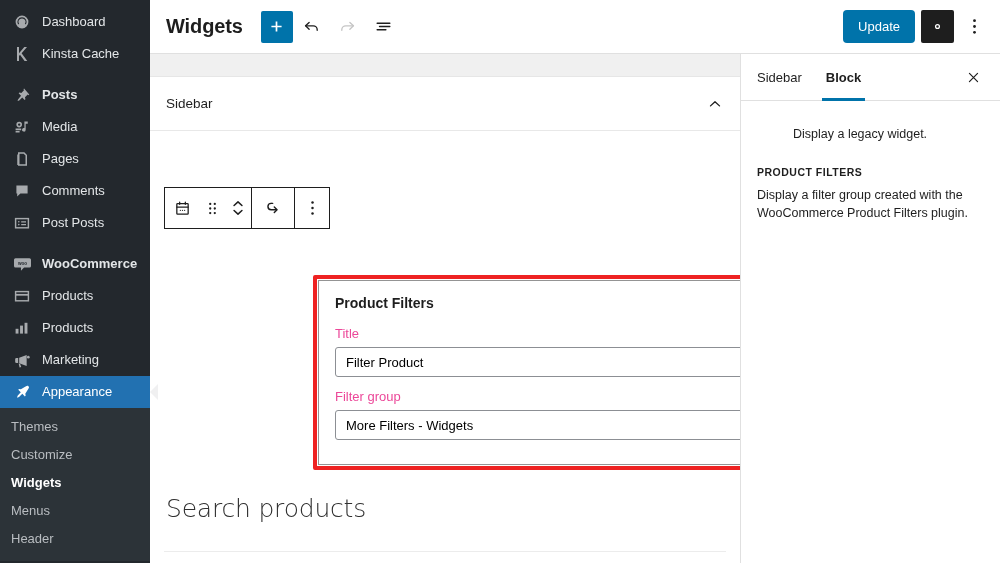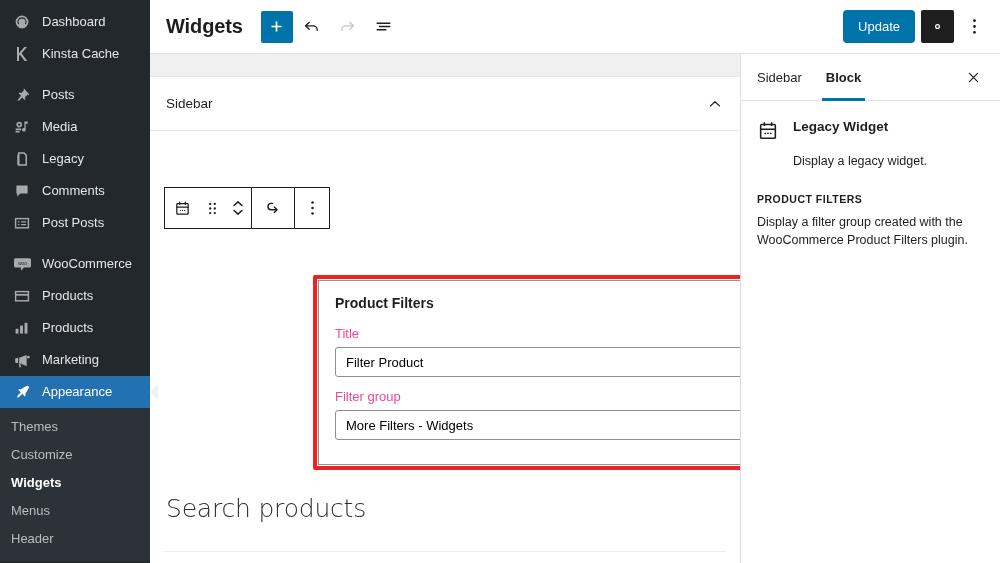--- a/index.html
+++ b/index.html
@@ -22,21 +22,21 @@
     display: flex; align-items: center;
     height: 32px; padding-left: 11px;
     color: #e3e6e8; cursor: pointer; position: relative;
   }
   .menu-item .mi-ico {
     width: 22px; height: 20px; flex: 0 0 22px;
     display: flex; align-items: center; justify-content: center;
     margin-right: 9px; color: #a7aaad;
   }
   .menu-item .mi-label { font-size: 13px; line-height: 18px; white-space: nowrap; }
-  .menu-item.sep-top { margin-top: 9px; }
+  .menu-item.sep-top { margin-top: 9px; font-weight: bold; }
   .menu-item.current {
     background: #2271b1; color: #fff; font-weight: 400;
   }
   .menu-item.current .mi-ico { color: #fff; }
   .menu-item.current::after {
     content: ""; position: absolute; right: -8px; top: 50%;
     margin-top: -8px; border: 8px solid transparent;
     border-right-color: #f0f0f1; border-left: none;
   }
   .submenu { background: #2c3338; padding: 5px 0 8px 0; }
@@ -225,21 +225,21 @@
         <span class="mi-label">Media</span>
       </div>
 
       <div class="menu-item">
         <span class="mi-ico">
           <svg width="15" height="16" viewBox="0 0 20 20" fill="currentColor">
               <path d="M5 2h7l3 3v13H5z" fill="none" stroke="currentColor" stroke-width="2"></path>
               <path d="M3 4v14h2V4z"></path>
             </svg>
         </span>
-        <span class="mi-label">Legacy</span>
+        <span class="mi-label">Pages</span>
       </div>
 
       <div class="menu-item">
         <span class="mi-ico">
           <svg width="16" height="16" viewBox="0 0 20 20" fill="currentColor">
               <path d="M3 3h14v10H8l-4 4v-4H3z"></path>
             </svg>
         </span>
         <span class="mi-label">Comments</span>
       </div>
@@ -457,32 +457,20 @@
           <div class="insp-tab">Sidebar</div>
           <div class="insp-tab active">Block</div>
           <button class="insp-close">
             <svg width="15" height="15" viewBox="0 0 24 24" fill="none" stroke="currentColor" stroke-width="1.9" stroke-linecap="round">
                 <path d="M5.5 5.5l13 13M18.5 5.5l-13 13"></path>
               </svg>
           </button>
         </div>
 
         <div class="insp-body">
-          <div class="insp-blockrow">
-            <span class="insp-blockicon">
-              <svg width="22" height="22" viewBox="0 0 24 24" fill="none" stroke="currentColor" stroke-width="1.7">
-                  <rect x="4" y="5" width="16" height="15" rx="1"></rect>
-                  <path d="M4 10h16M8 3v3M16 3v3" stroke-linecap="round"></path>
-                  <circle cx="9" cy="14.5" r="0.95" fill="currentColor" stroke="none"></circle>
-                  <circle cx="12" cy="14.5" r="0.95" fill="currentColor" stroke="none"></circle>
-                  <circle cx="15" cy="14.5" r="0.95" fill="currentColor" stroke="none"></circle>
-                </svg>
-            </span>
-            <span class="insp-blockname">Legacy Widget</span>
-          </div>
           <div class="insp-blockdesc">Display a legacy widget.</div>
 
           <div class="insp-section-title">PRODUCT FILTERS</div>
           <div class="insp-section-desc">Display a filter group created with the WooCommerce Product Filters plugin.</div>
         </div>
       </aside>
 
     </div>
   </div>
 </div>

